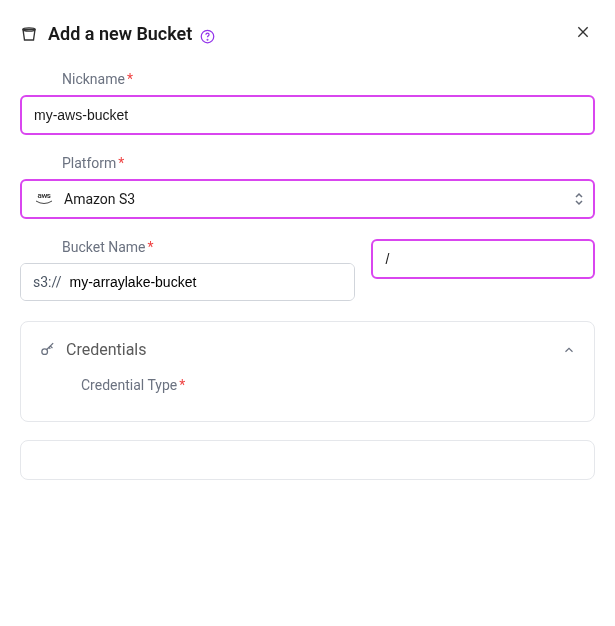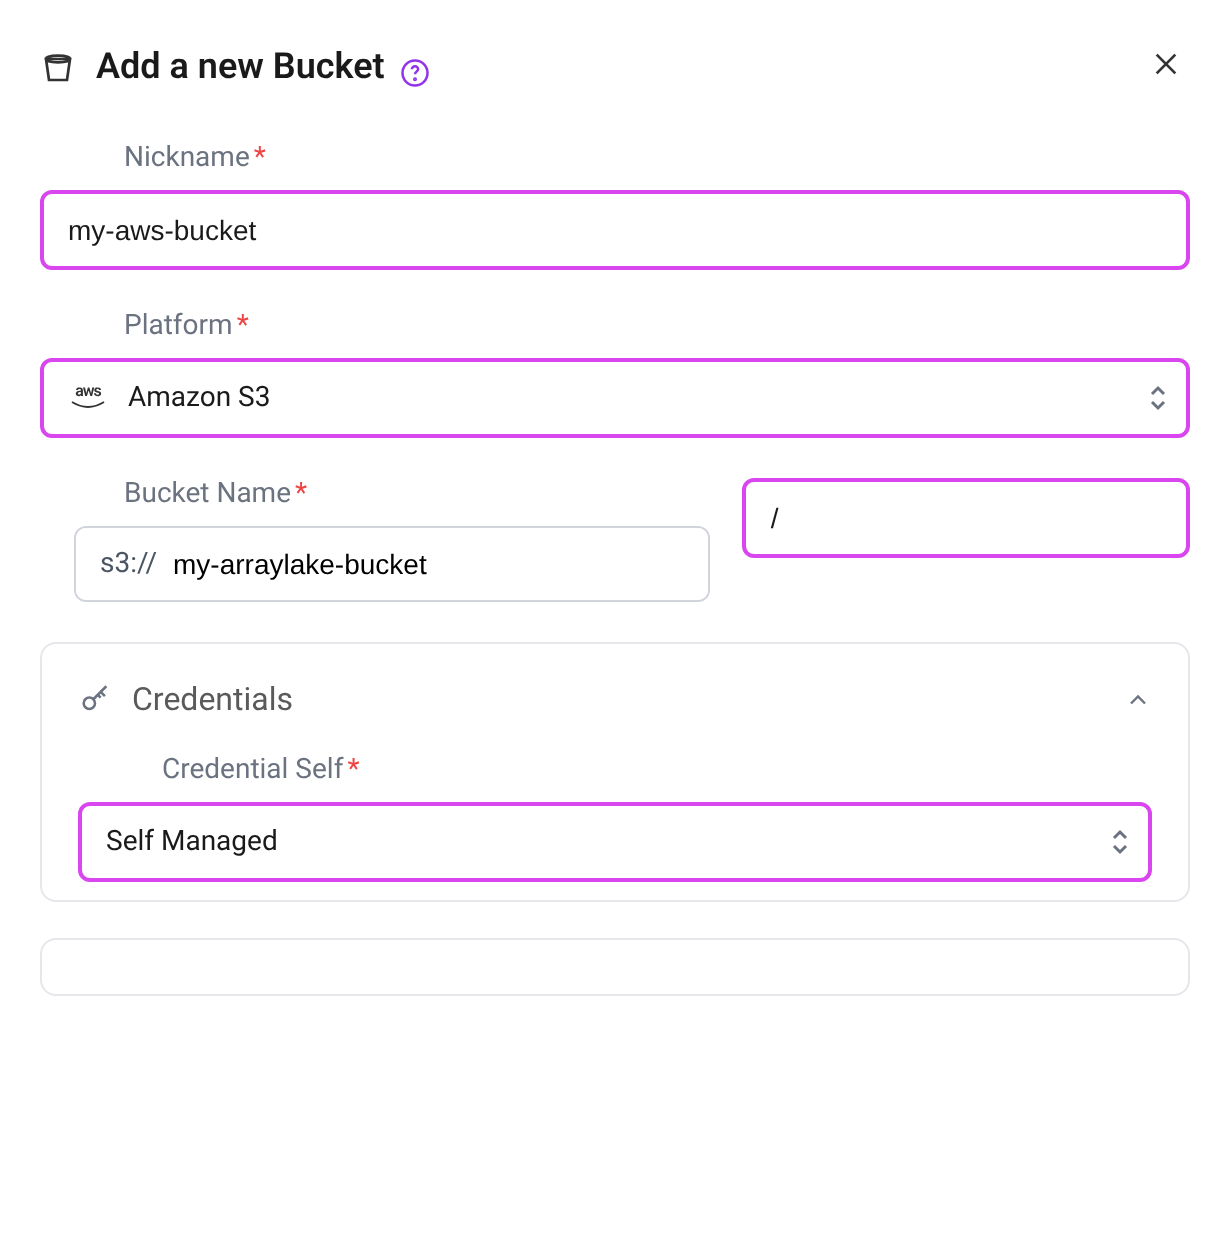--- a/index.html
+++ b/index.html
@@ -79,39 +79,38 @@
     .aws-logo-text { font-weight: 600; letter-spacing: -0.5px; }
     .row { display: flex; gap: 16px; }
     .row .field-group { flex: 1; }
     .row .field-group:first-child { flex: 1.5; }
     .prefixed-input {
       display: flex;
       align-items: center;
       border: 1px solid #d1d5db;
       border-radius: 6px;
       overflow: hidden;
-      margin-left: 17px;
     }
     .prefixed-input .scheme {
       padding: 10px 8px 10px 12px;
       font-size: 14px;
       color: #4b5563;
       background: #fff;
     }
     .prefixed-input input {
       flex: 1;
       border: none;
       padding: 10px 12px 10px 0;
       font-size: 14px;
       outline: none;
     }
     .panel {
       border: 1px solid #e5e7eb;
       border-radius: 8px;
-      padding: 18px 18px 9px;
+      padding: 18px 18px 20px;
       margin-bottom: 18px;
     }
     .panel-header {
       display: flex;
       align-items: center;
       gap: 10px;
       margin-bottom: 18px;
       cursor: pointer;
     }
     .panel-header .panel-title {
@@ -208,30 +207,19 @@
     </span>
     <span class="panel-title">Credentials</span>
     <span class="chevron">
       <svg width="14" height="14" viewBox="0 0 24 24" fill="none" stroke="currentColor" stroke-width="2">
         <path d="M6 15 L12 9 L18 15"></path>
       </svg>
     </span>
   </div>
   <div class="field-group" style="margin-bottom:0">
     <label class="field-label">
-      <span>Credential Self</span><span class="required">*</span>
+      <span>Credential Type</span><span class="required">*</span>
     </label>
-    <div class="select-wrap">
-      <div class="select-input">
-        <span>Self Managed</span>
-      </div>
-      <span class="select-arrows">
-        <svg width="12" height="16" viewBox="0 0 12 16" fill="none" stroke="currentColor" stroke-width="1.5">
-          <path d="M3 6 L6 3 L9 6"></path>
-          <path d="M3 10 L6 13 L9 10"></path>
-        </svg>
-      </span>
-    </div>
   </div>
 </div>
 
 <div class="panel">
 </div>
 
 </body></html>

